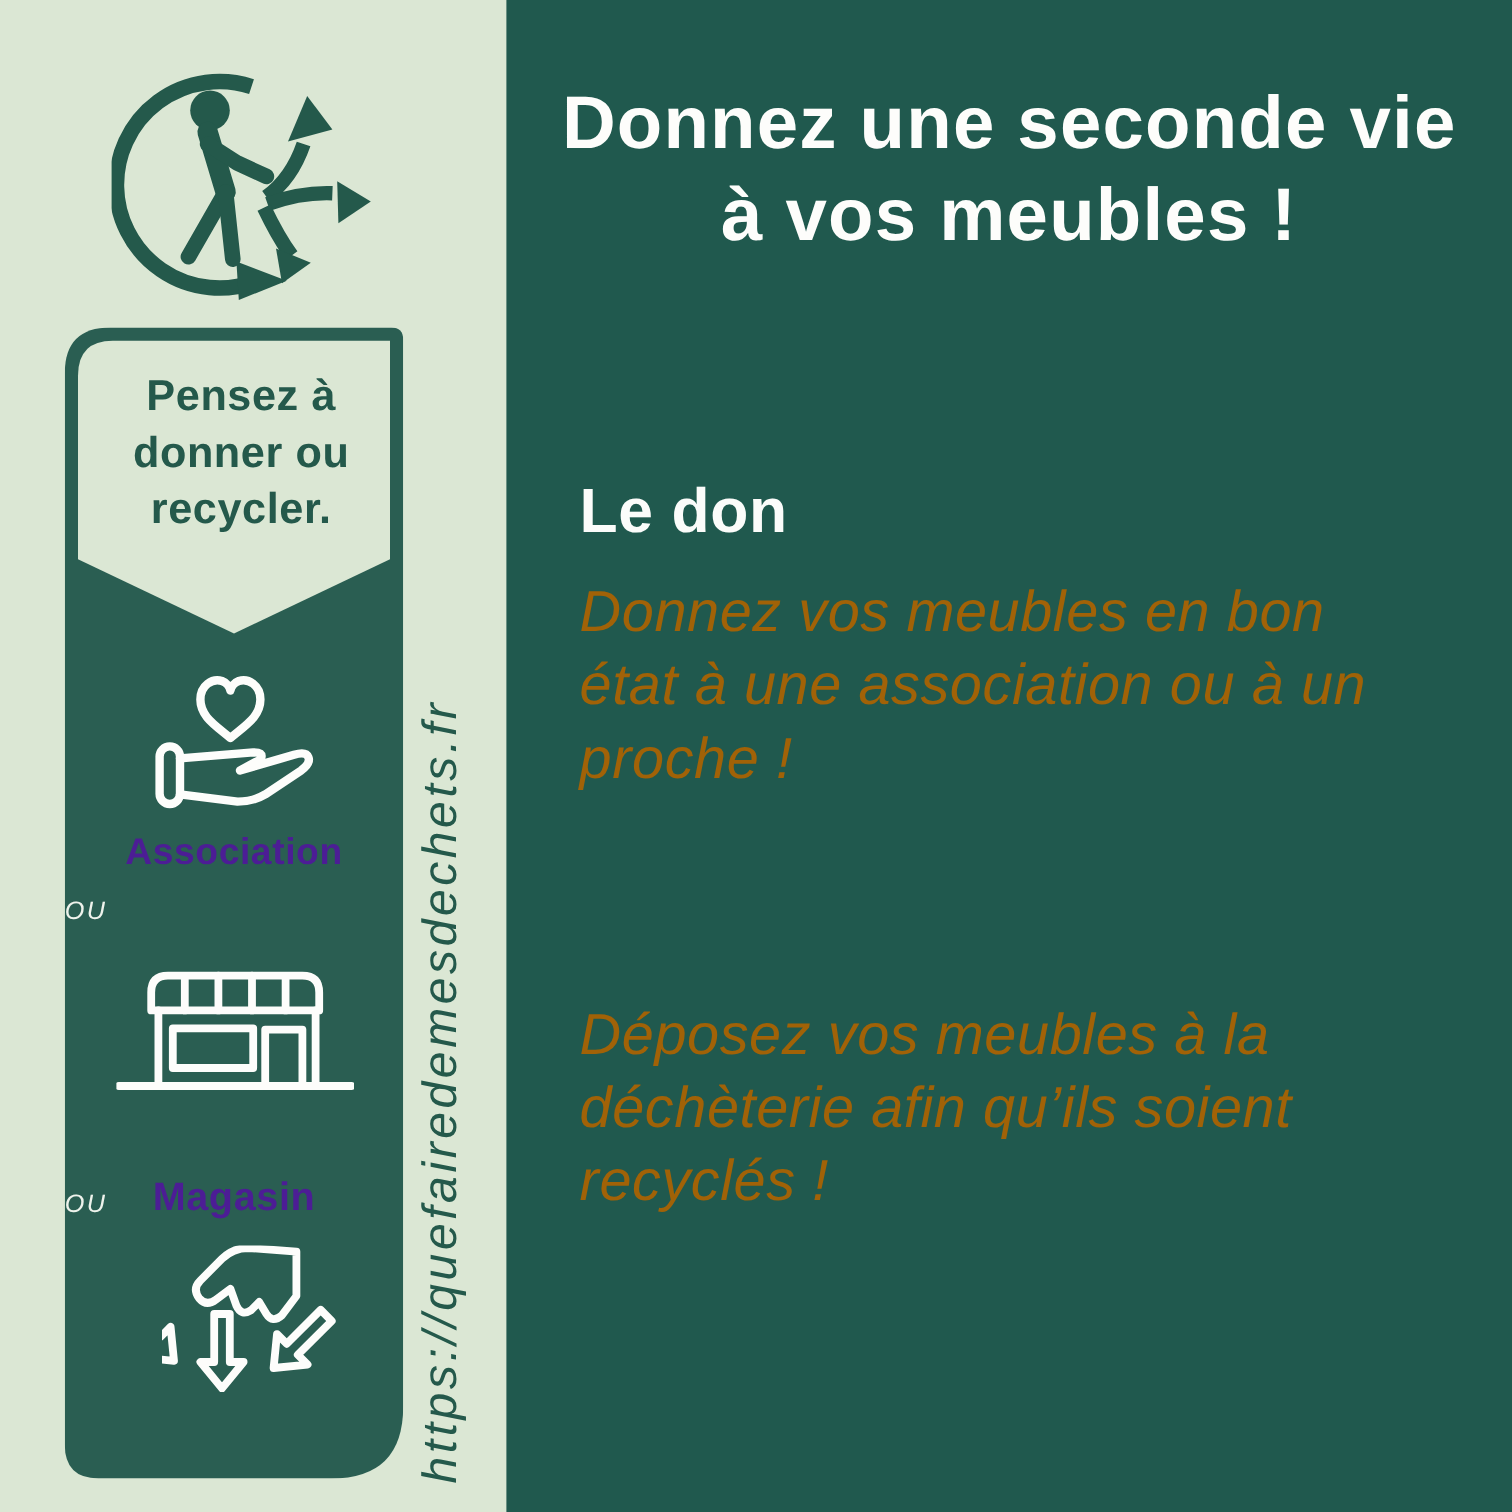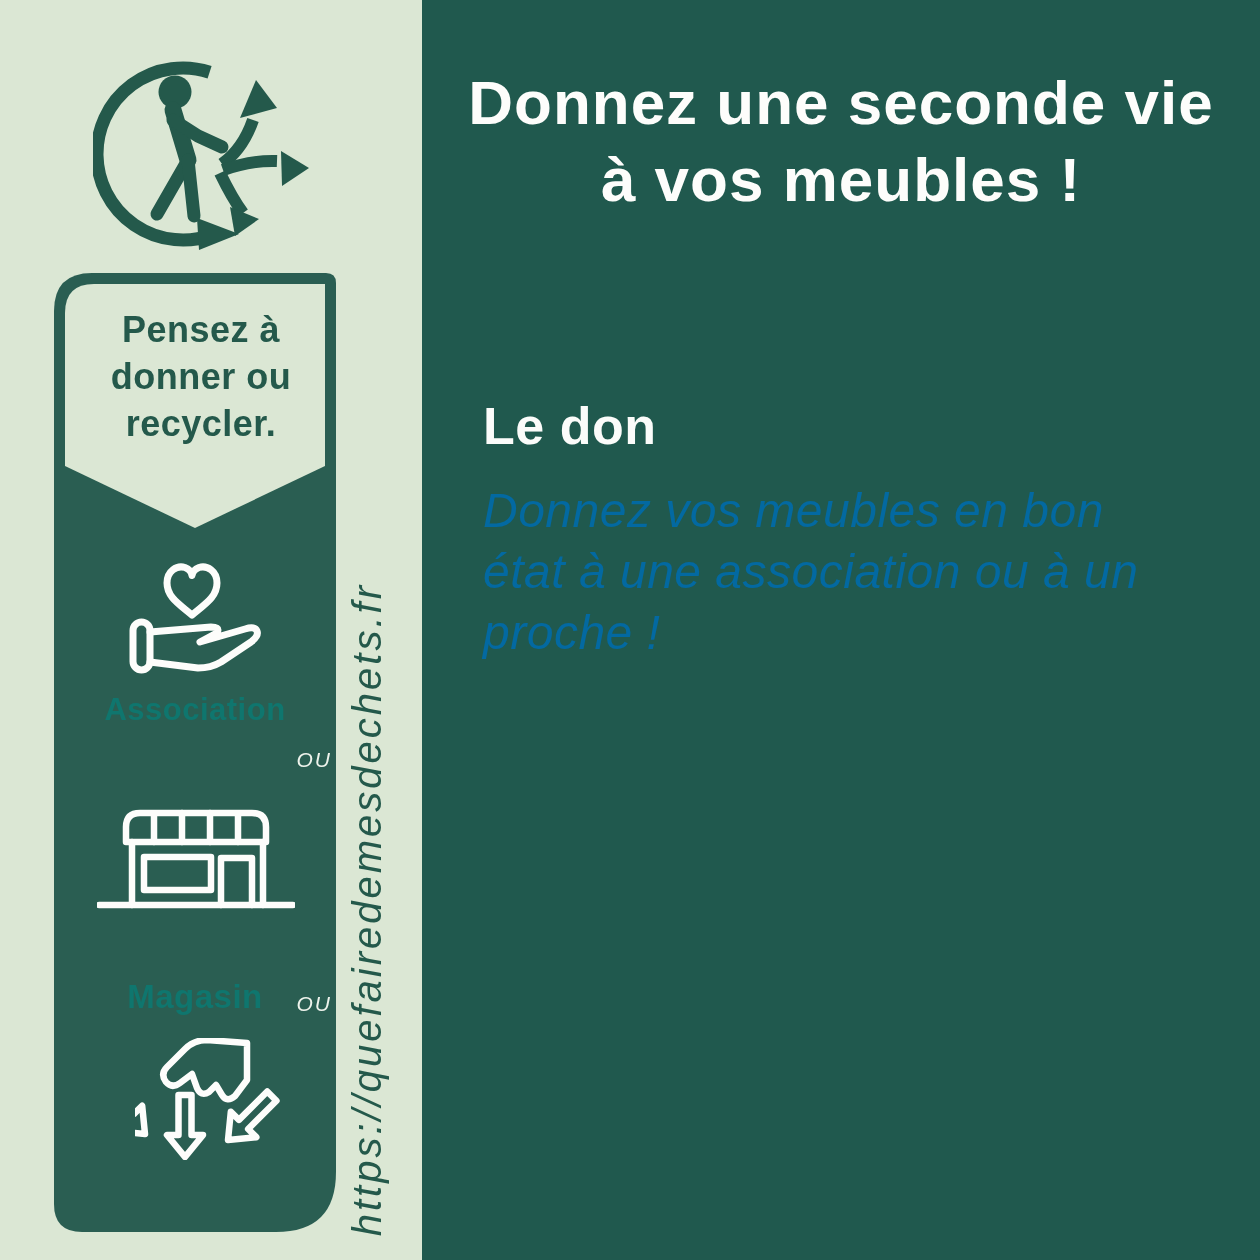--- a/index.html
+++ b/index.html
@@ -13,26 +13,26 @@
 
   .abs{position:absolute;}
 
   
   .ribbon-text{
     left:54px;top:306px;width:294px;text-align:center;
     color:#24594b;font-weight:bold;font-size:36px;line-height:47px;
     white-space:pre-line;letter-spacing:.5px;
   }
   .opt-label{
-    left:54px;width:282px;text-align:center;color:#0f766e;
+    left:54px;width:282px;text-align:center;color:#4c1d95;
     font-weight:bold;font-size:31px;letter-spacing:.5px;
   }
   .opt-label.big{font-size:33px;}
   .or-sep{
-    left:54px;width:278px;text-align:right;color:#eef3ec;
+    left:54px;width:278px;text-align:left;color:#eef3ec;
     font-style:italic;font-size:21px;letter-spacing:2px;
   }
   .url-wrap{
     left:338px;top:492px;width:58px;height:744px;
     display:flex;flex-direction:column;justify-content:flex-end;align-items:center;
   }
   .url-text{
     writing-mode:vertical-rl;transform:rotate(180deg);
     color:#24594b;font-style:italic;font-size:40px;letter-spacing:3px;
     white-space:nowrap;
@@ -42,21 +42,21 @@
   .page-title{
     left:0;top:64px;width:100%;text-align:center;color:#fdfdfb;
     font-weight:bold;font-size:62px;line-height:77px;letter-spacing:1px;
     white-space:pre-line;
   }
   .section{left:61px;width:730px;}
   .section h2{
     margin:0;color:#fbfcfa;font-weight:bold;font-size:52px;line-height:56px;letter-spacing:.5px;
   }
   .section p{
-    margin:26px 0 0 0;color:#0369a1;font-style:italic;font-size:48px;line-height:61px;
+    margin:26px 0 0 0;color:#a16207;font-style:italic;font-size:48px;line-height:61px;
     white-space:pre-line;letter-spacing:.5px;
   }
 
   svg{display:block;}
   .stroke-w{stroke:#fdfdfb;fill:none;stroke-linecap:round;stroke-linejoin:round;}
 </style>
 </head>
 <body>
 
 <div class="canvas">
@@ -135,16 +135,19 @@
 à vos meubles !</div>
 
     <div class="abs section" style="top:398px;">
       <h2>Le don</h2>
       <p>Donnez vos meubles en bon
 état à une association ou à un
 proche !</p>
     </div>
 
     <div class="abs section" style="top:806px;">
+      <p>Déposez vos meubles à la
+déchèterie afin qu’ils soient
+recyclés !</p>
     </div>
   </div>
 
 </div>
 
 </body></html>

